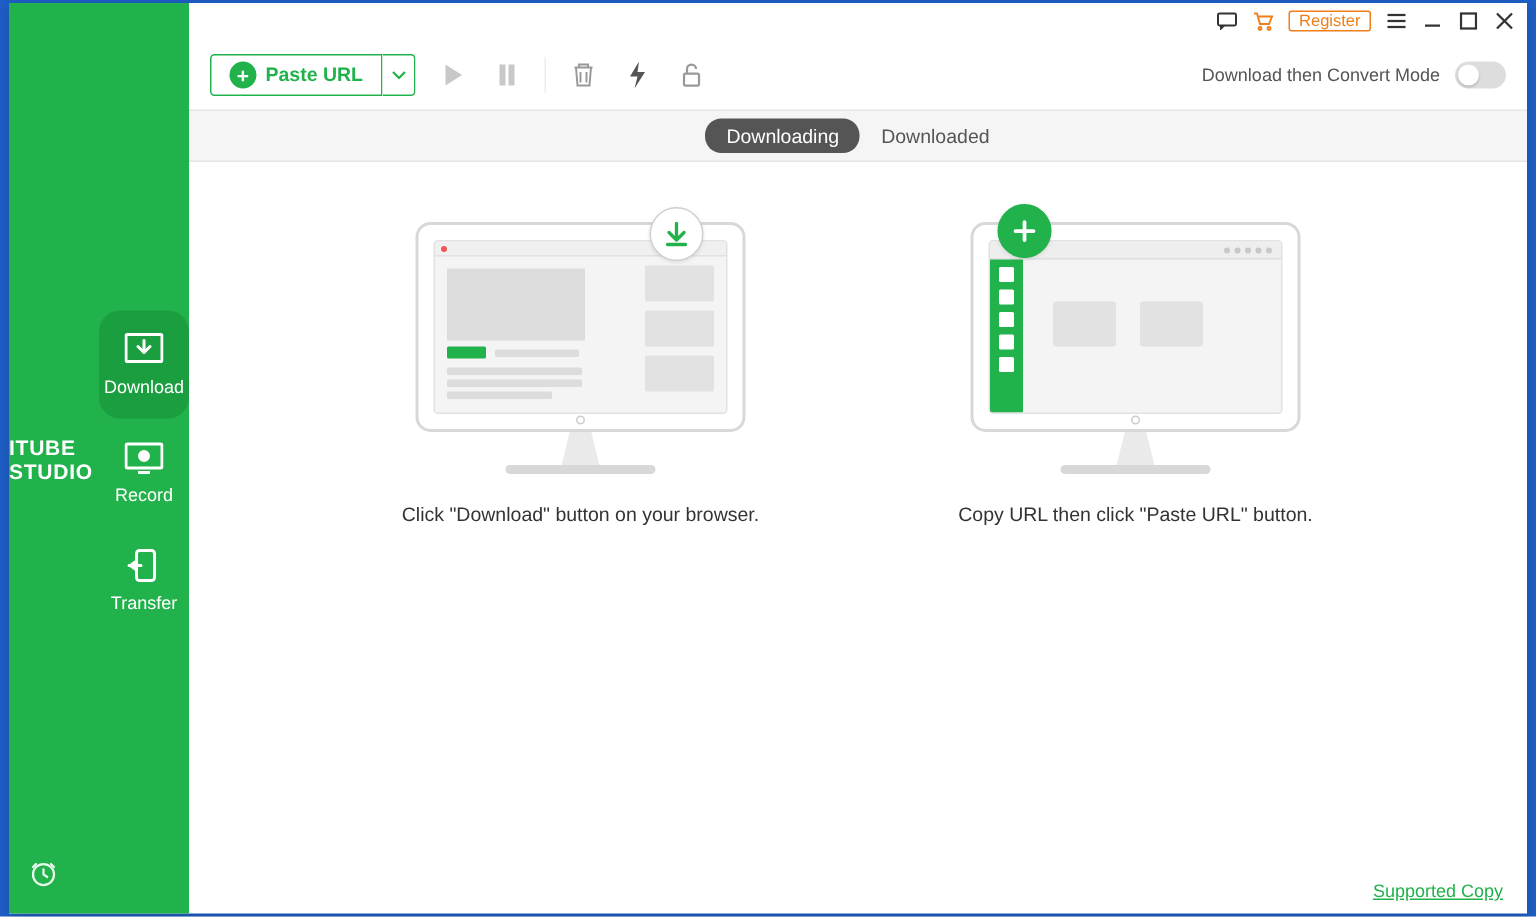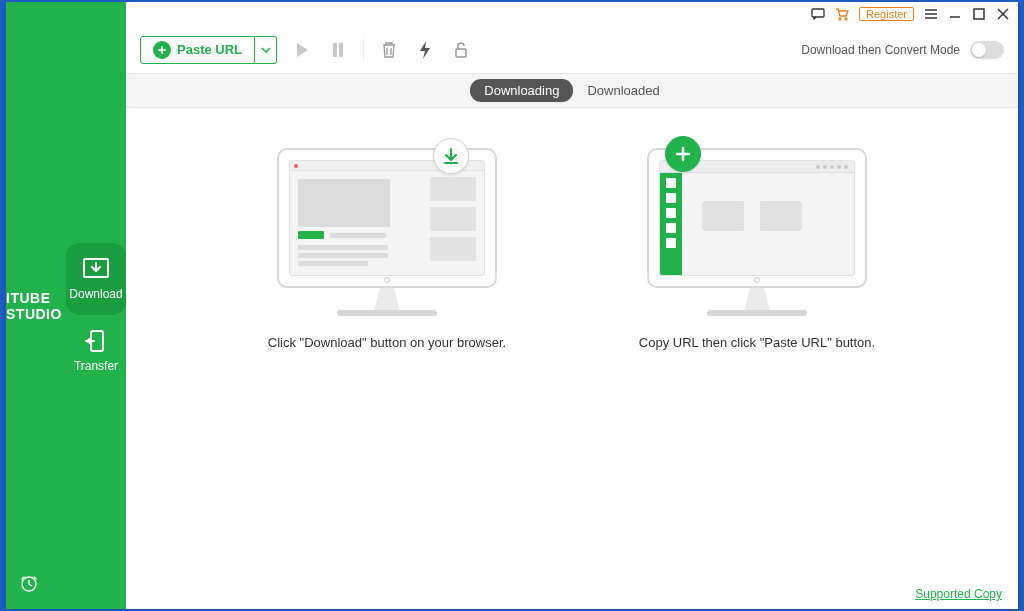--- a/index.html
+++ b/index.html
@@ -273,20 +273,30 @@
         <span class="nav-icon">
           <svg width="26" height="22" viewBox="0 0 26 22" fill="none" stroke="#fff" stroke-width="2">
             <rect x="1" y="1" width="24" height="18" rx="1"></rect>
             <path d="M13 5 v7 M9 9 l4 4 l4 -4" stroke-linecap="round" stroke-linejoin="round"></path>
             <line x1="1" y1="19" x2="25" y2="19"></line>
           </svg>
         </span>
         <span>Download</span>
       </div>
 
+      <div class="nav-item">
+        <span class="nav-icon">
+          <svg width="26" height="22" viewBox="0 0 26 22" fill="none" stroke="#fff" stroke-width="2">
+            <rect x="1" y="2" width="24" height="16" rx="1"></rect>
+            <circle cx="13" cy="10" r="3" fill="#fff"></circle>
+            <line x1="9" y1="21" x2="17" y2="21"></line>
+          </svg>
+        </span>
+        <span>Record</span>
+      </div>
 
 
       <div class="nav-item">
         <span class="nav-icon">
           <svg width="24" height="24" viewBox="0 0 24 24" fill="none" stroke="#fff" stroke-width="2" stroke-linecap="round" stroke-linejoin="round">
             <rect x="7" y="2" width="12" height="20" rx="2"></rect>
             <path d="M2 12 h8 M7 9 l-4 3 l4 3"></path>
           </svg>
         </span>
         <span>Transfer</span>

